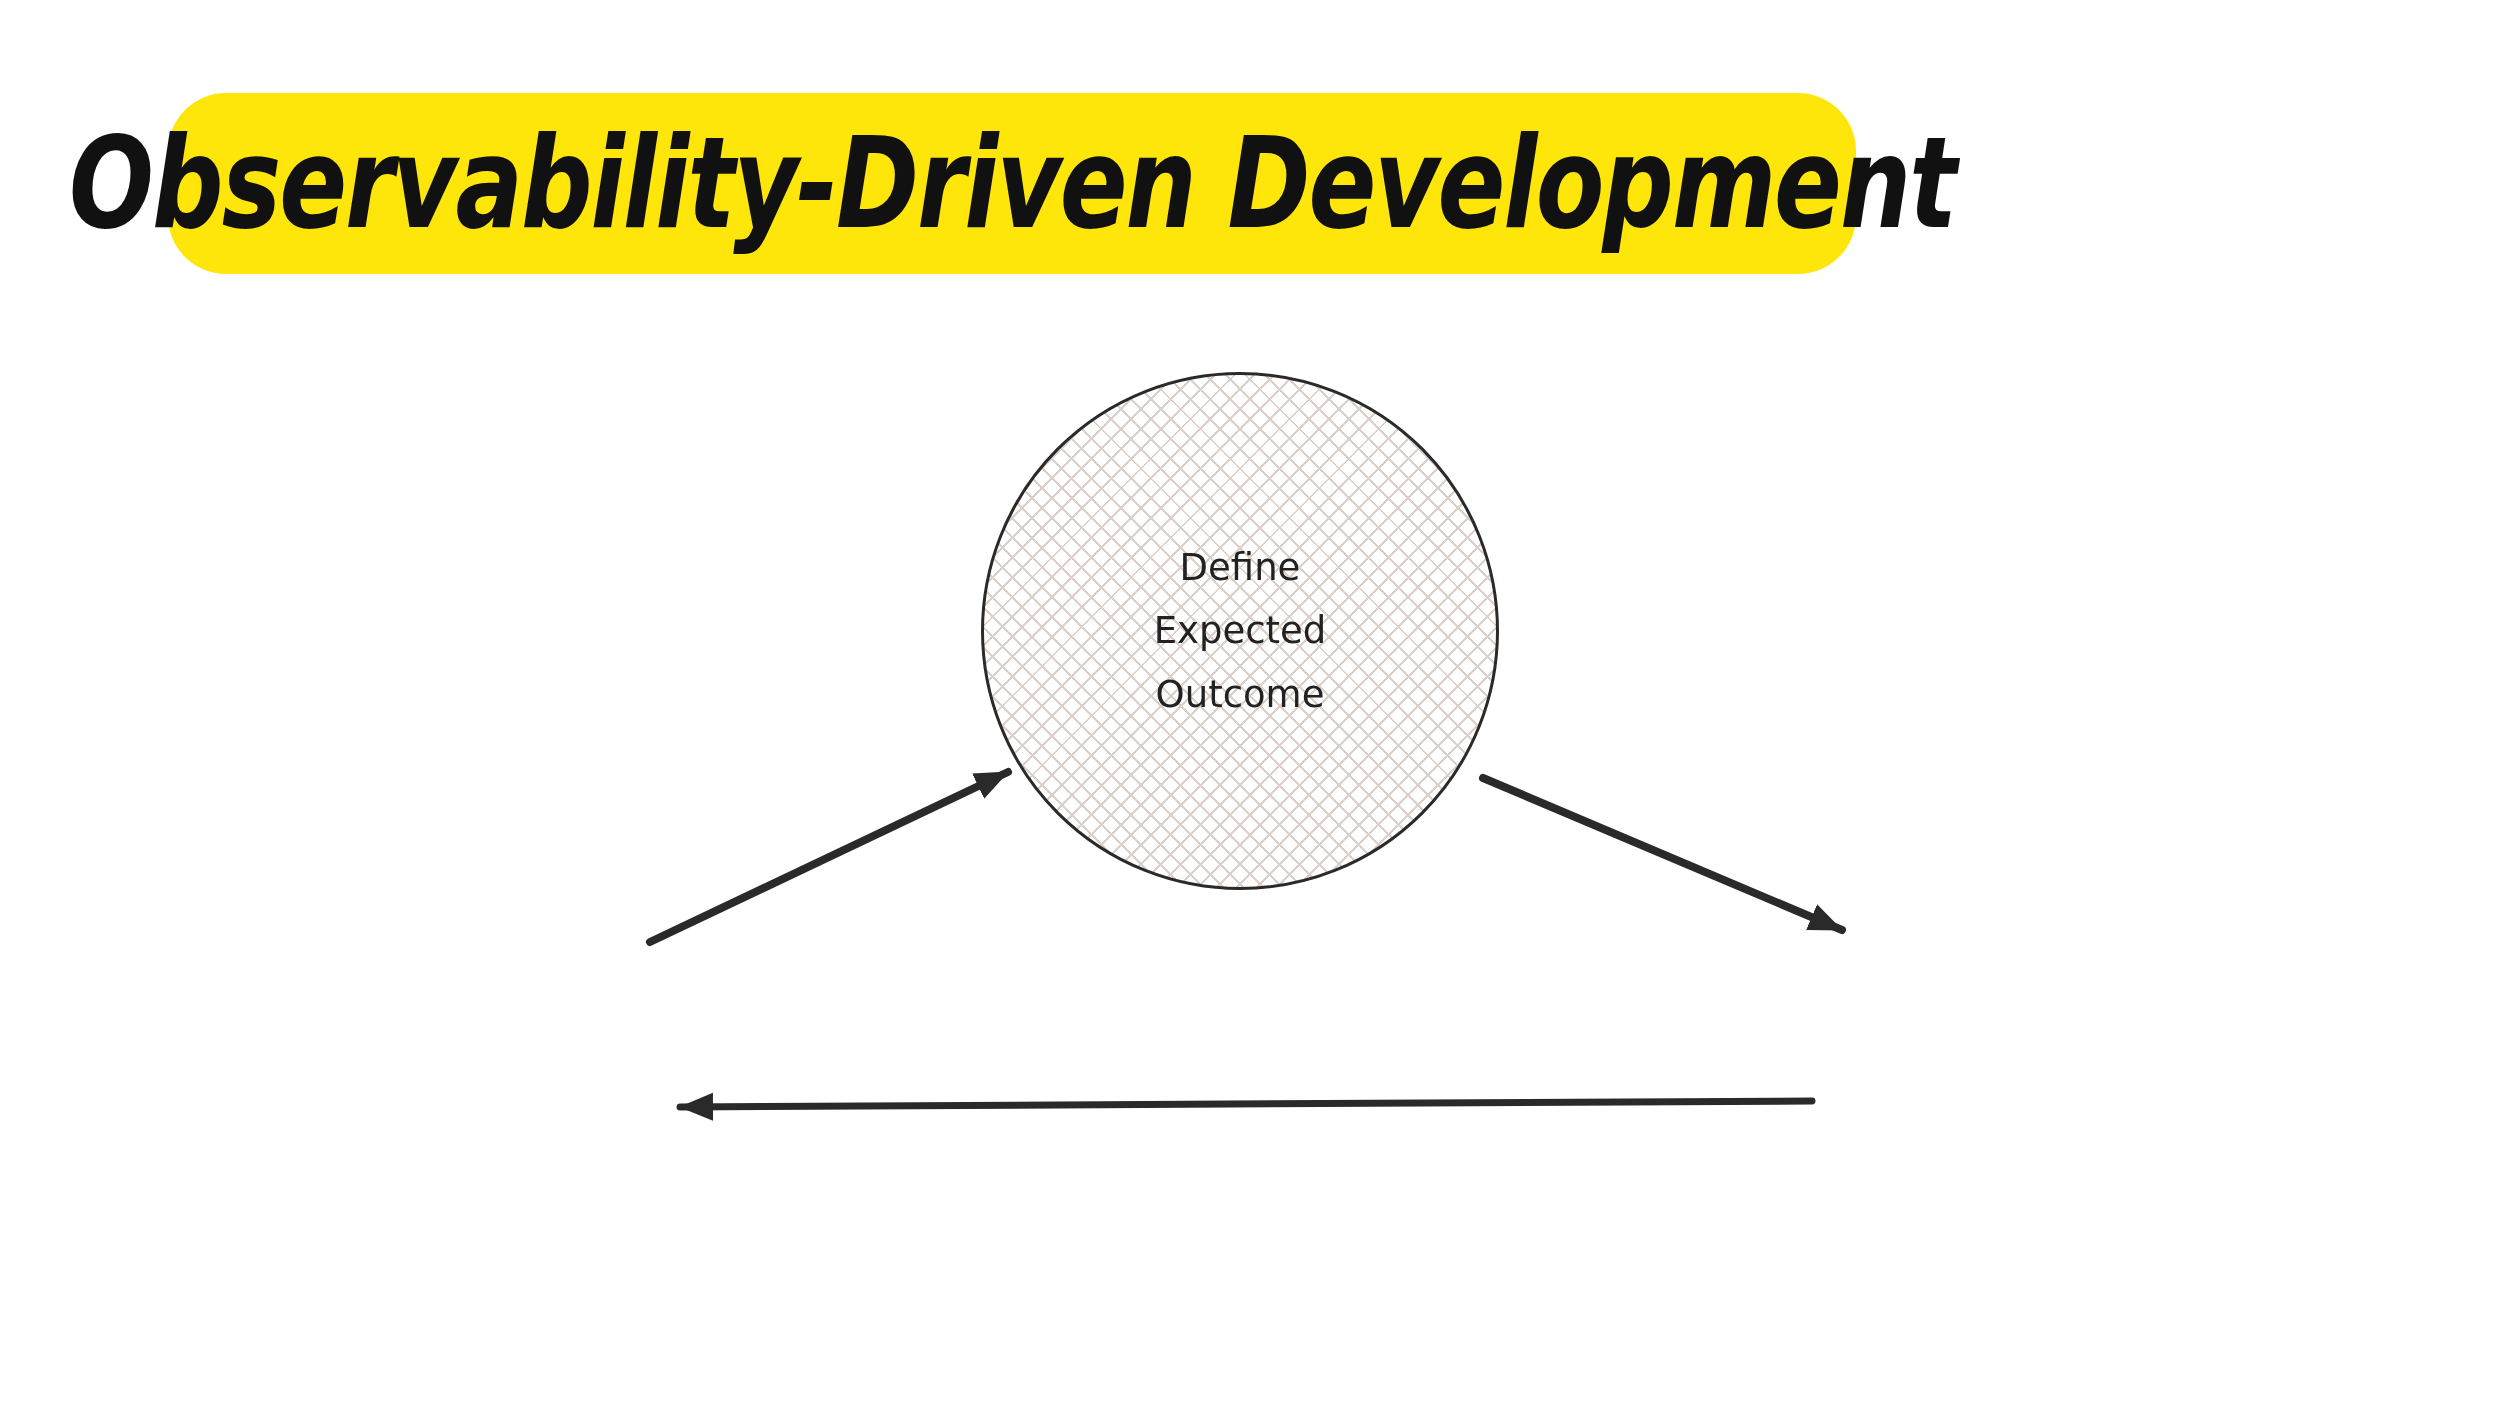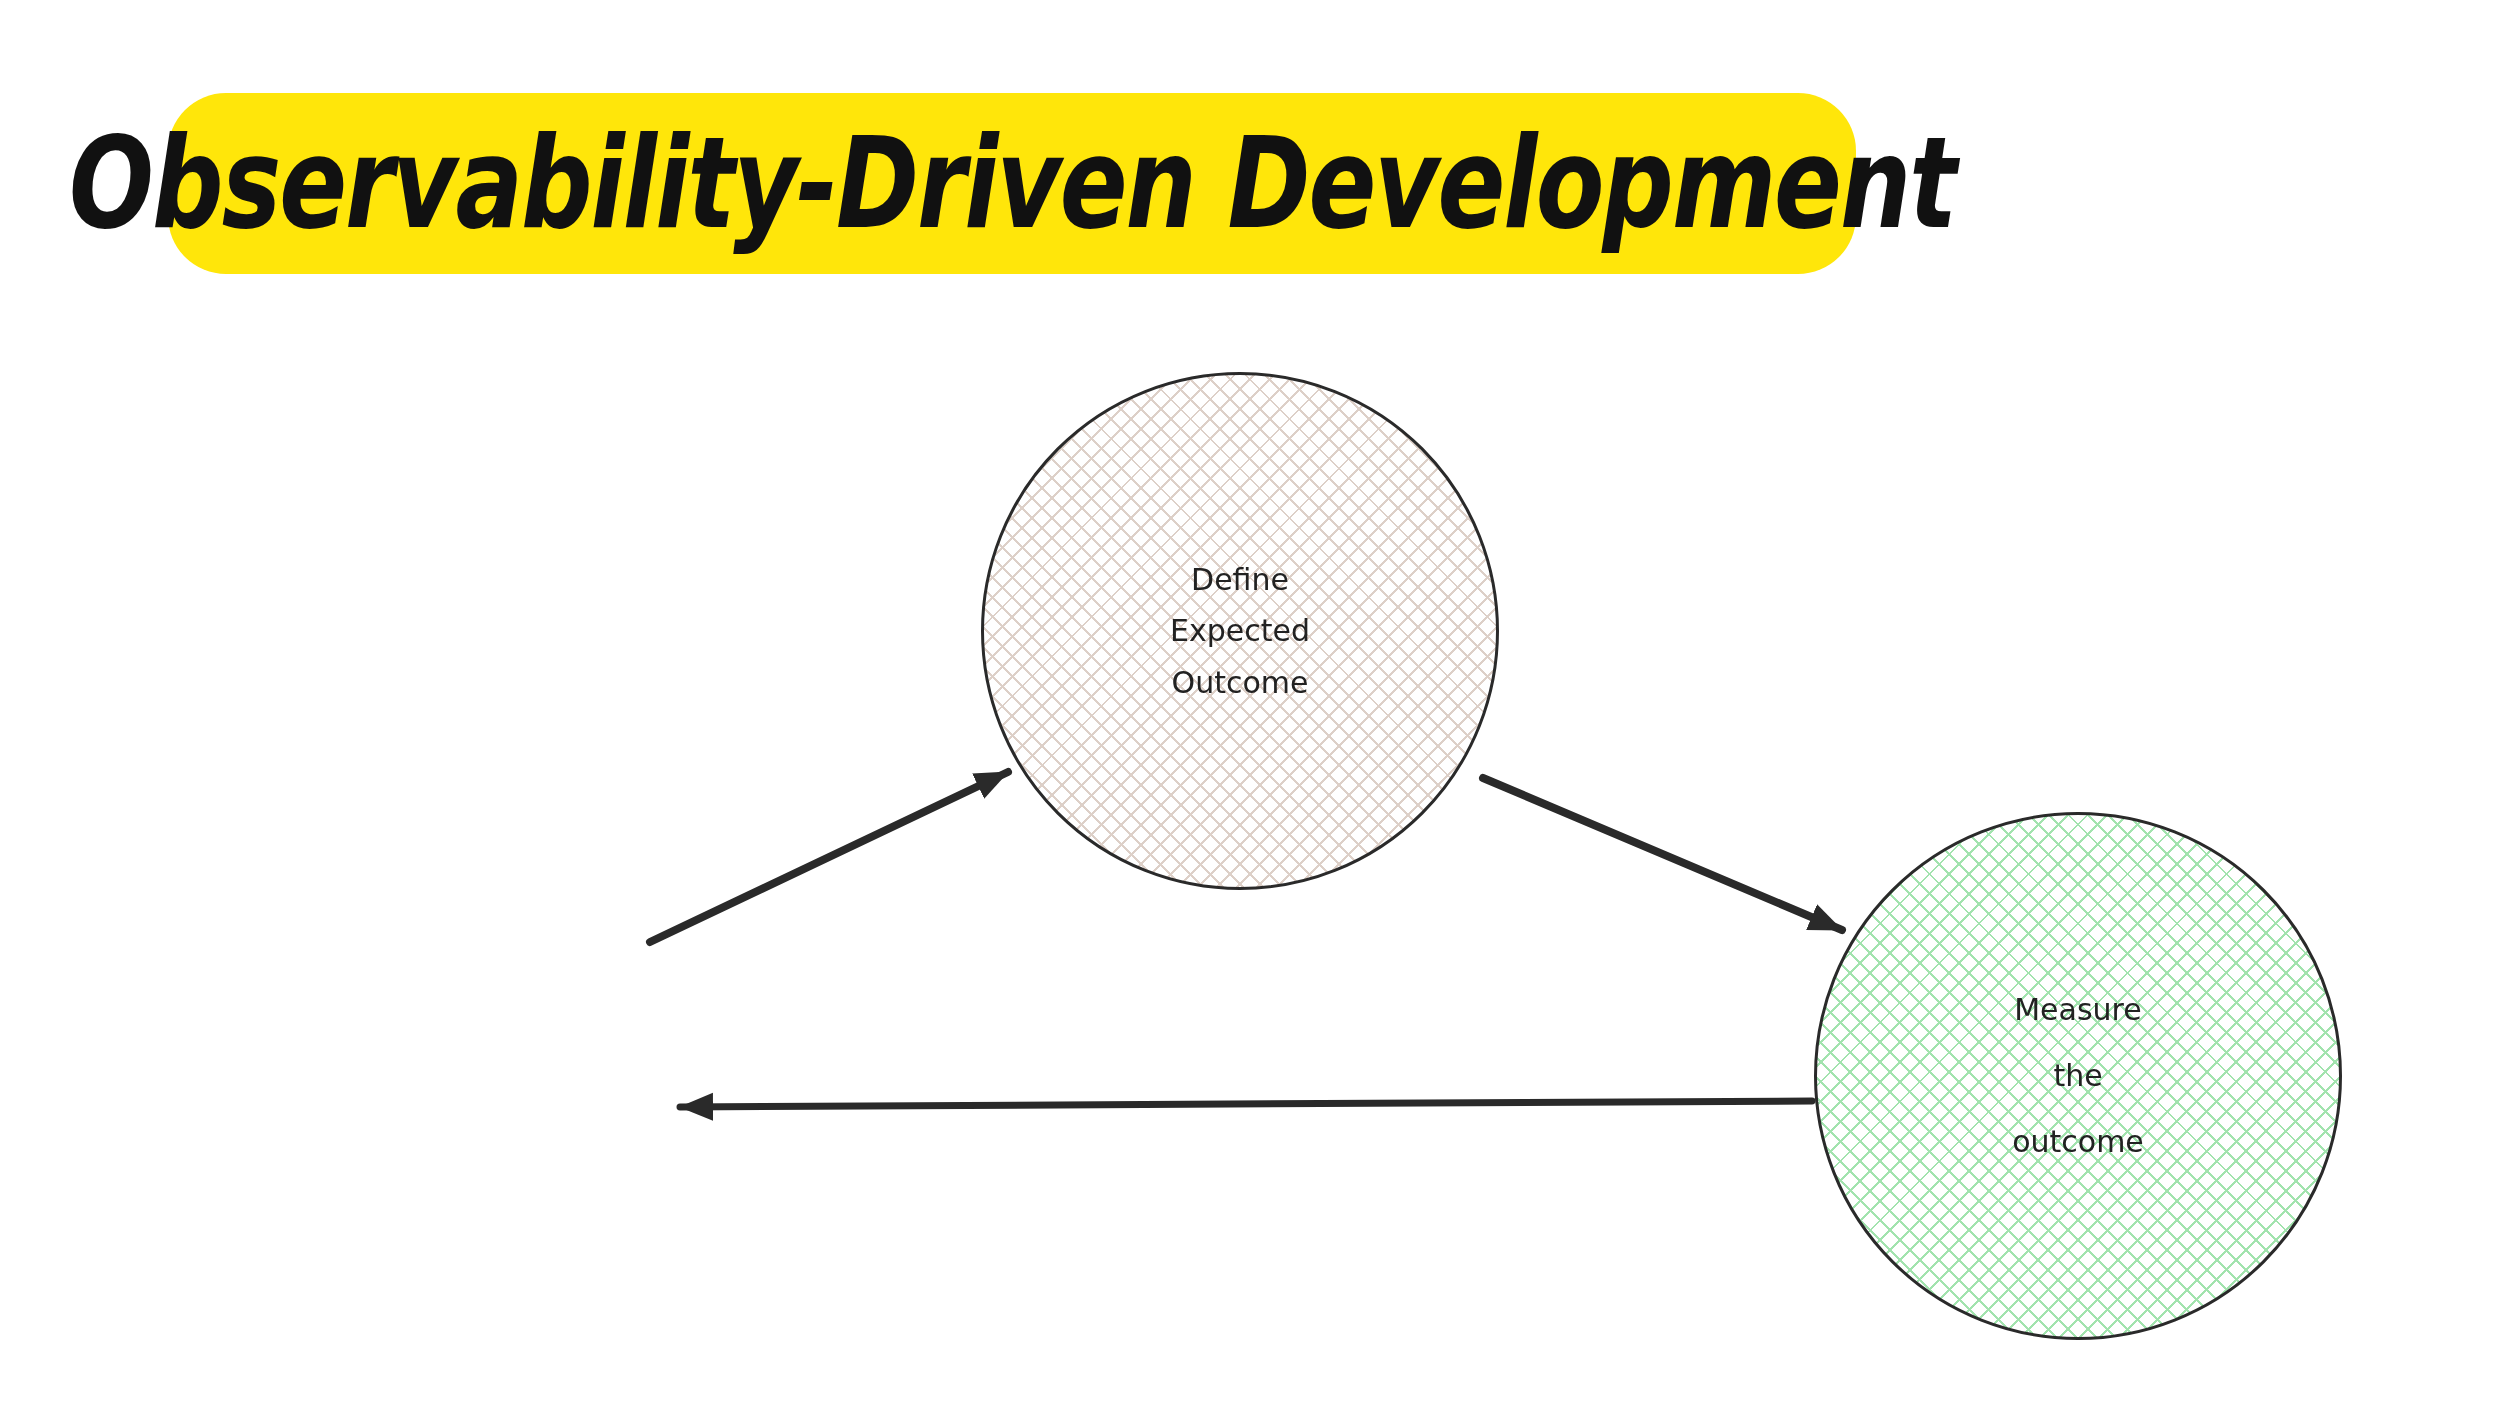--- a/index.html
+++ b/index.html
@@ -35,21 +35,21 @@
     position:absolute;
     border-radius:50%;
     border:3px solid var(--color-outline,#2a2a2a);
     display:flex;align-items:center;justify-content:center;
     text-align:center;
     box-sizing:border-box;
     background-color:#ffffff;
   }
   .node-label{
     white-space:pre-line;
-    font-size:30px;
+    font-size:37px;
     color:#222222;
     font-weight:500;
   }
   .node-define{
     left:981px;top:372px;width:518px;height:518px;
     background-image:
       repeating-linear-gradient(45deg,  var(--color-node_define_hatch,#ddd0c8) 0 2px, transparent 2px 14px),
       repeating-linear-gradient(-45deg, var(--color-node_define_hatch,#ddd0c8) 0 2px, transparent 2px 14px);
   }
   .node-define .node-label{line-height:1.72;}
@@ -89,25 +89,20 @@
     <span class="title-text">Observability-Driven Development</span>
   </div>
 
   <div class="node node-define">
     <span class="node-label">Define
 Expected
 Outcome</span>
   </div>
 
 
-  <div class="node node-measure">
-    <span class="node-label">Measure
-the
-outcome</span>
-  </div>
 
   <svg class="arrows" viewBox="0 0 2500 1406">
     <defs>
       <marker id="ah" markerUnits="userSpaceOnUse" markerWidth="40" markerHeight="32" refX="33" refY="14" orient="auto">
         <path d="M0,0 L34,14 L0,28 Z" fill="#2a2a2a"></path>
       </marker>
     </defs>
     <line x1="650" y1="942" x2="1008" y2="772" marker-end="url(#ah)"></line>
     <line x1="1483" y1="778" x2="1842" y2="930" marker-end="url(#ah)"></line>
     <line class="thin" x1="1812" y1="1101" x2="680" y2="1107" marker-end="url(#ah)"></line>

